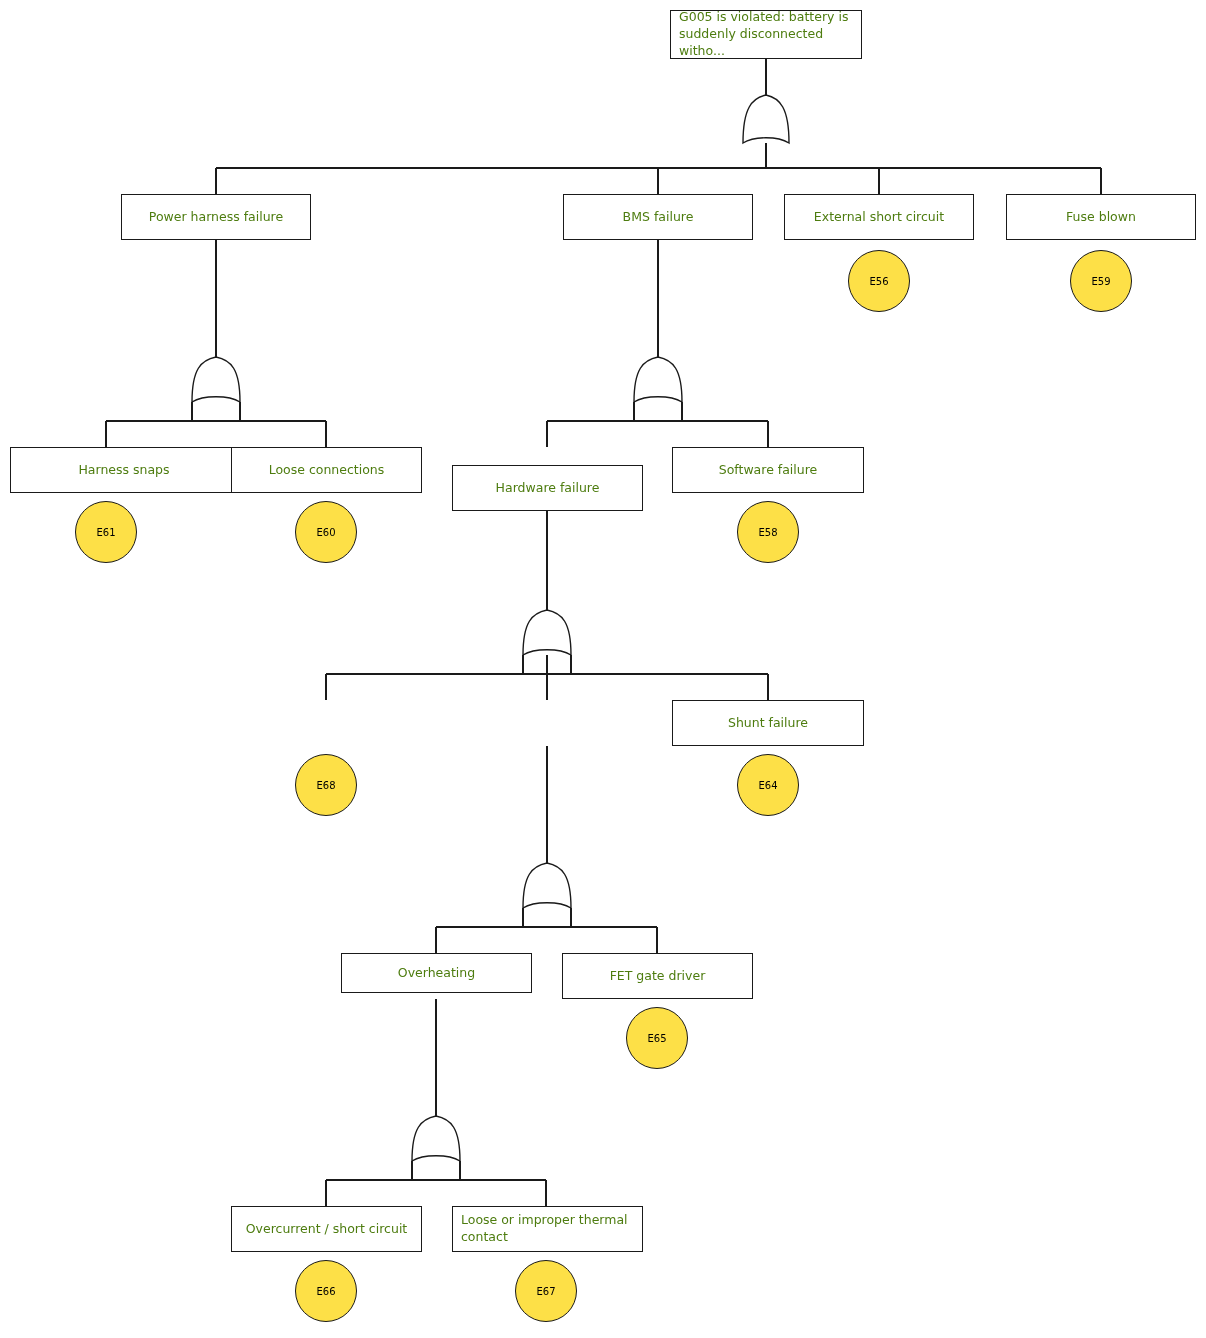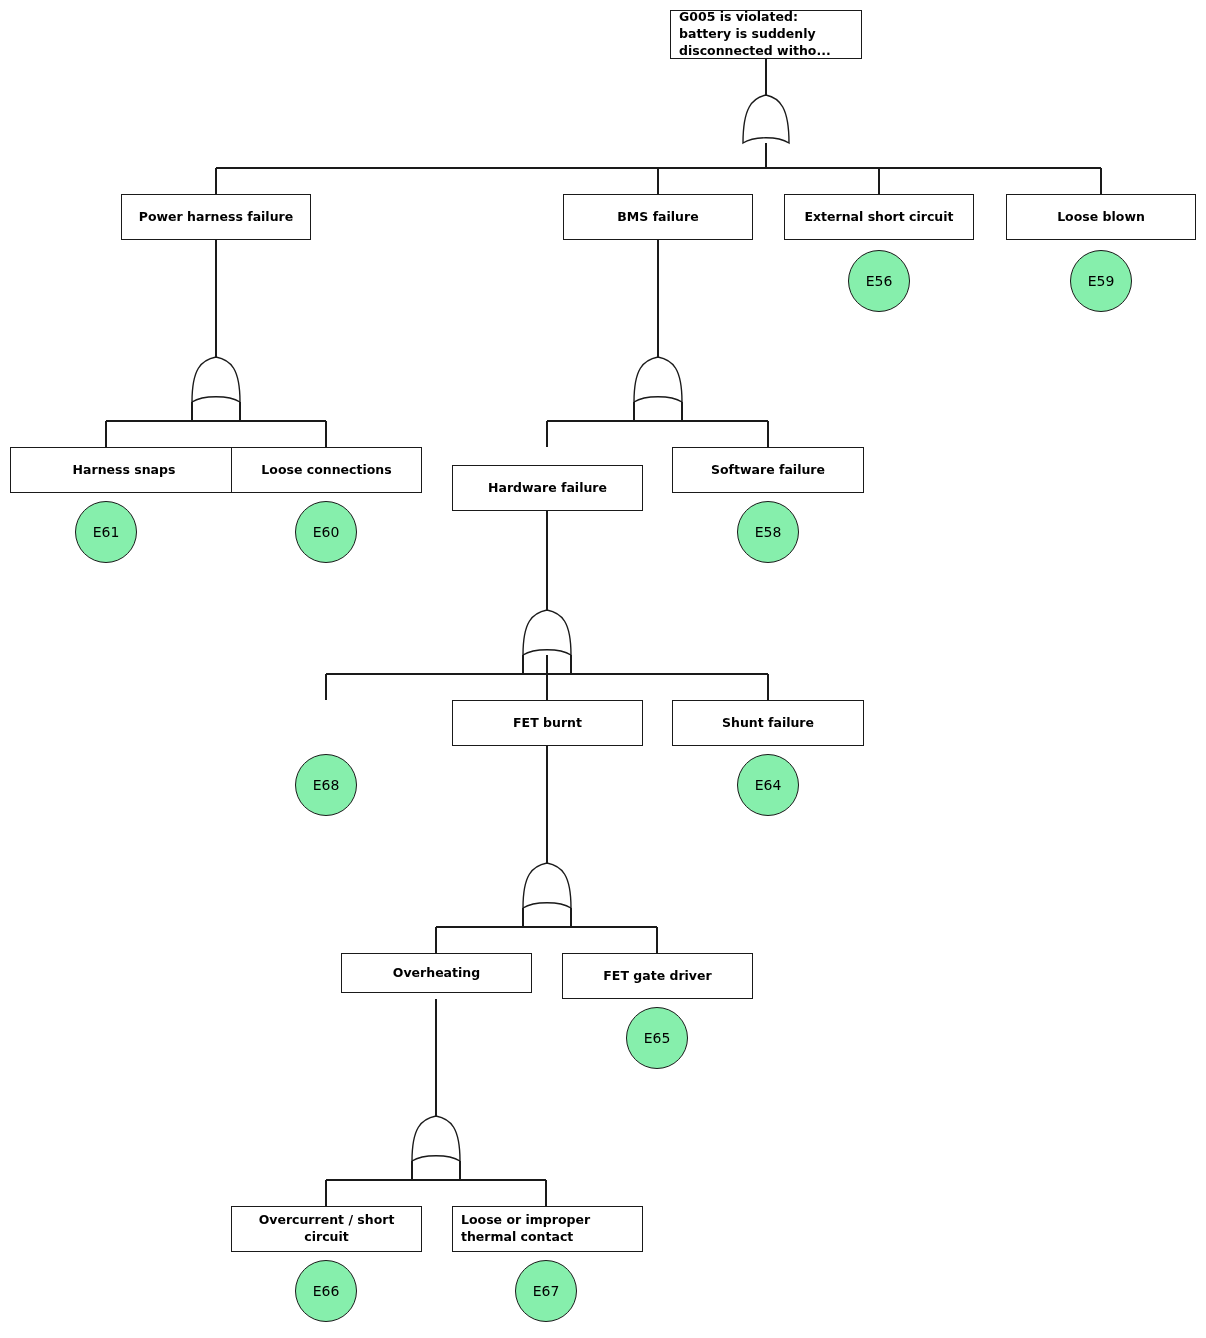--- a/index.html
+++ b/index.html
@@ -38,39 +38,38 @@
   .node-box {
     position: absolute;
     box-sizing: border-box;
     border: 1.2px solid #1a1a1a;
     background: #ffffff;
     display: flex;
     align-items: center;
     justify-content: center;
     text-align: center;
     font-size: 12.5px;
-    color: #000000;
+    color: #4d7c0f;
     line-height: 1.35;
     padding: 4px 8px;
-    font-weight: bold;
   }
   .node-box.left-align {
     justify-content: flex-start;
     text-align: left;
   }
   .event-circle {
     position: absolute;
     box-sizing: border-box;
     border: 1.2px solid #1a1a1a;
     border-radius: 50%;
-    background: #86efac;
+    background: #fde047;
     display: flex;
     align-items: center;
     justify-content: center;
-    font-size: 14px;
+    font-size: 10px;
     color: #000000;
   }
 </style>
 </head>
 <body>
 
 <div id="fault-tree-canvas">
 
   <svg class="tree-svg" viewBox="0 0 1206 1338">
 
@@ -161,32 +160,31 @@
   </svg>
 
   <div class="node-box left-align" style="left:670px; top:10px; width:192px; height:49px; font-size:12.5px;">G005 is violated: battery is suddenly disconnected witho...</div>
 
   <div class="node-box" style="left:121px; top:194px; width:190px; height:46px;">Power harness failure</div>
 
   <div class="node-box" style="left:563px; top:194px; width:190px; height:46px;">BMS failure</div>
 
   <div class="node-box" style="left:784px; top:194px; width:190px; height:46px;">External short circuit</div>
 
-  <div class="node-box" style="left:1006px; top:194px; width:190px; height:46px;">Loose blown</div>
+  <div class="node-box" style="left:1006px; top:194px; width:190px; height:46px;">Fuse blown</div>
 
   <div class="node-box" style="left:10px; top:447px; width:228px; height:46px;">Harness snaps</div>
 
   <div class="node-box" style="left:231px; top:447px; width:191px; height:46px;">Loose connections</div>
 
   <div class="node-box" style="left:452px; top:447px; width:191px; height:46px;margin-top:18px;">Hardware failure</div>
 
   <div class="node-box" style="left:672px; top:447px; width:192px; height:46px;">Software failure</div>
 
 
-  <div class="node-box" style="left:452px; top:700px; width:191px; height:46px;">FET burnt</div>
 
   <div class="node-box" style="left:672px; top:700px; width:192px; height:46px;">Shunt failure</div>
 
   <div class="node-box" style="left:341px; top:953px; width:191px; height:40px;">Overheating</div>
 
   <div class="node-box" style="left:562px; top:953px; width:191px; height:46px;">FET gate driver</div>
 
   <div class="node-box" style="left:231px; top:1206px; width:191px; height:46px;">Overcurrent / short circuit</div>
 
   <div class="node-box left-align" style="left:452px; top:1206px; width:191px; height:46px;">Loose or improper thermal contact</div>

